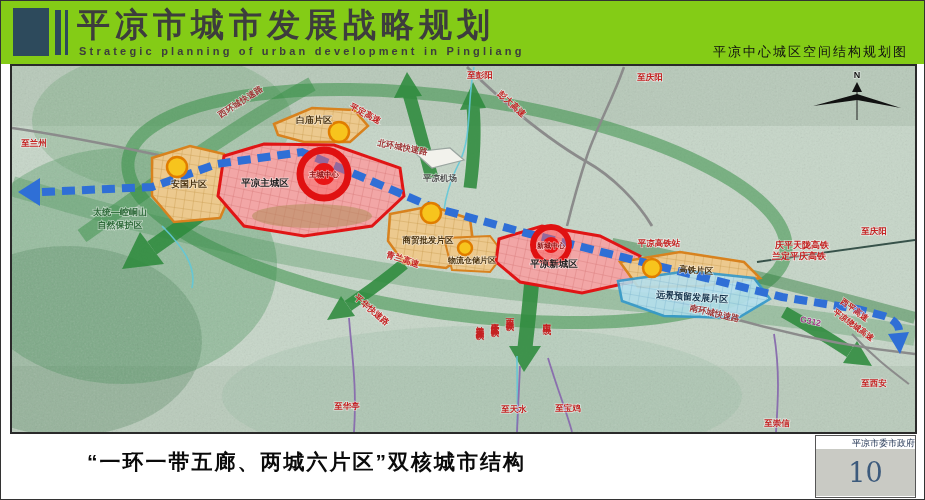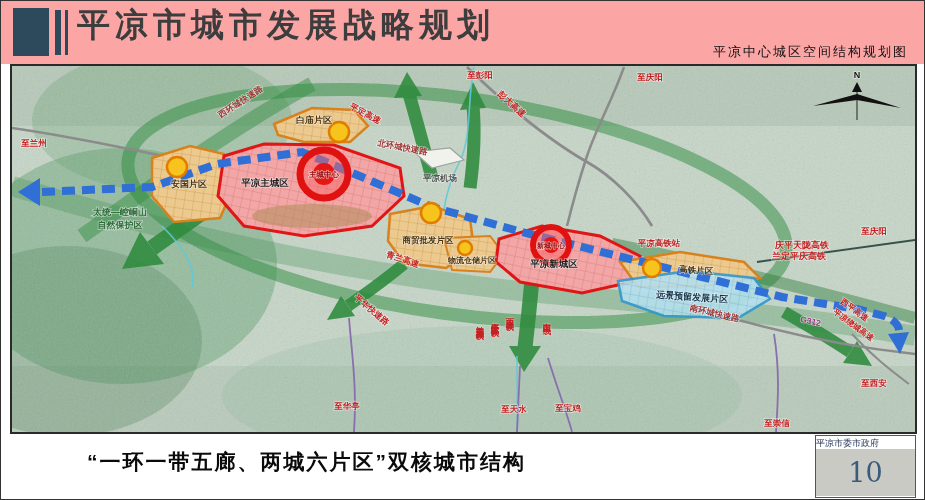--- a/index.html
+++ b/index.html
@@ -1,19 +1,19 @@
 <!DOCTYPE html>
 <html><head>
 <meta charset="utf-8">
 <style>
   html,body{margin:0;padding:0;background:#fff;}
   .page{position:relative;width:925px;height:500px;background:#fff;border:1px solid #333;
         box-sizing:border-box;font-family:"Liberation Sans",sans-serif;overflow:hidden;}
   
-  .header{position:absolute;left:0;top:0;width:100%;height:63px;background:#fca5a5;}
+  .header{position:absolute;left:0;top:0;width:100%;height:63px;background:#84cc16;}
   .logo{position:absolute;left:12px;top:7px;width:36px;height:48px;background:#2d4a5c;}
   .bar1{position:absolute;left:54px;top:9px;width:6px;height:45px;background:#2d4a5c;}
   .bar2{position:absolute;left:64px;top:9px;width:3px;height:45px;background:#2d4a5c;}
   .title{position:absolute;left:76px;top:2px;font-size:33px;font-weight:bold;color:#3d3d3d;
          letter-spacing:5px;font-family:"Liberation Serif",serif;white-space:nowrap;}
   .subtitle{position:absolute;left:78px;top:44px;font-size:11px;font-weight:bold;color:#3d3d3d;
             letter-spacing:3.2px;white-space:nowrap;}
   .map-title{position:absolute;right:16px;top:42px;font-size:13px;color:#111;letter-spacing:2px;text-align:center;}
   
   .map{position:absolute;left:9px;top:63px;width:907px;height:370px;border:2px solid #2a2a2a;
@@ -22,35 +22,36 @@
   .map svg text{font-family:"Liberation Sans",sans-serif;paint-order:stroke;
                 stroke:rgba(255,255,255,0.55);stroke-width:1.4px;}
   .vlabel{position:absolute;writing-mode:vertical-rl;text-orientation:upright;font-size:8.5px;
           font-weight:bold;color:#c42222;letter-spacing:1px;line-height:1;
           text-shadow:0 0 2px rgba(255,255,255,.8);}
   
   .caption{position:absolute;left:86px;top:447px;font-size:21px;font-weight:bold;color:#0a0a0a;
            letter-spacing:2px;white-space:nowrap;}
   .gov-box{position:absolute;right:8px;top:434px;width:101px;height:63px;border:1px solid #555;
            background:#fff;box-sizing:border-box;}
-  .gov-name{font-family:"Liberation Serif",serif;font-size:9px;color:#1d3050;text-align:left;
+  .gov-name{font-family:"Liberation Serif",serif;font-size:9px;color:#1d3050;text-align:right;
             padding:1px 0 0 0;height:12px;}
   .page-num{height:47px;background:#c9cac4;color:#3c5a7c;font-family:"DejaVu Serif",serif;
             font-weight:normal;font-size:27px;text-align:center;line-height:47px;}
 </style>
 </head>
 <body>
 
 <div class="page">
 
   <div class="header">
     <div class="logo"></div>
     <div class="bar1"></div>
     <div class="bar2"></div>
     <div class="title">平凉市城市发展战略规划</div>
+    <div class="subtitle">Strategic planning of urban development in Pingliang</div>
     <div class="map-title">平凉中心城区空间结构规划图</div>
   </div>
 
   <div class="map">
     <svg viewBox="0 0 903 366" preserveAspectRatio="none">
       <defs>
         <pattern id="pRed" width="9" height="9" patternUnits="userSpaceOnUse" patternTransform="rotate(12)">
           <rect width="9" height="9" fill="#f2a6a6"></rect>
           <path d="M0 0H9M0 0V9" stroke="#d87878" stroke-width="0.8"></path>
         </pattern>

